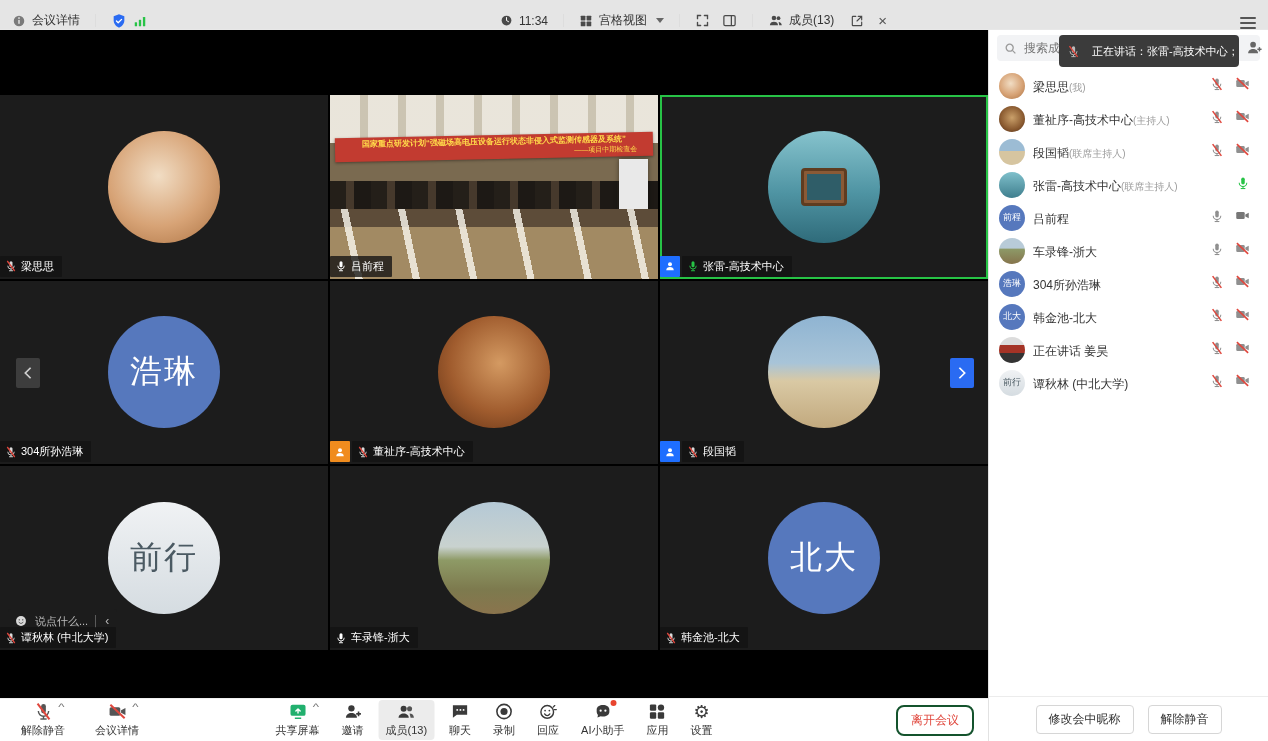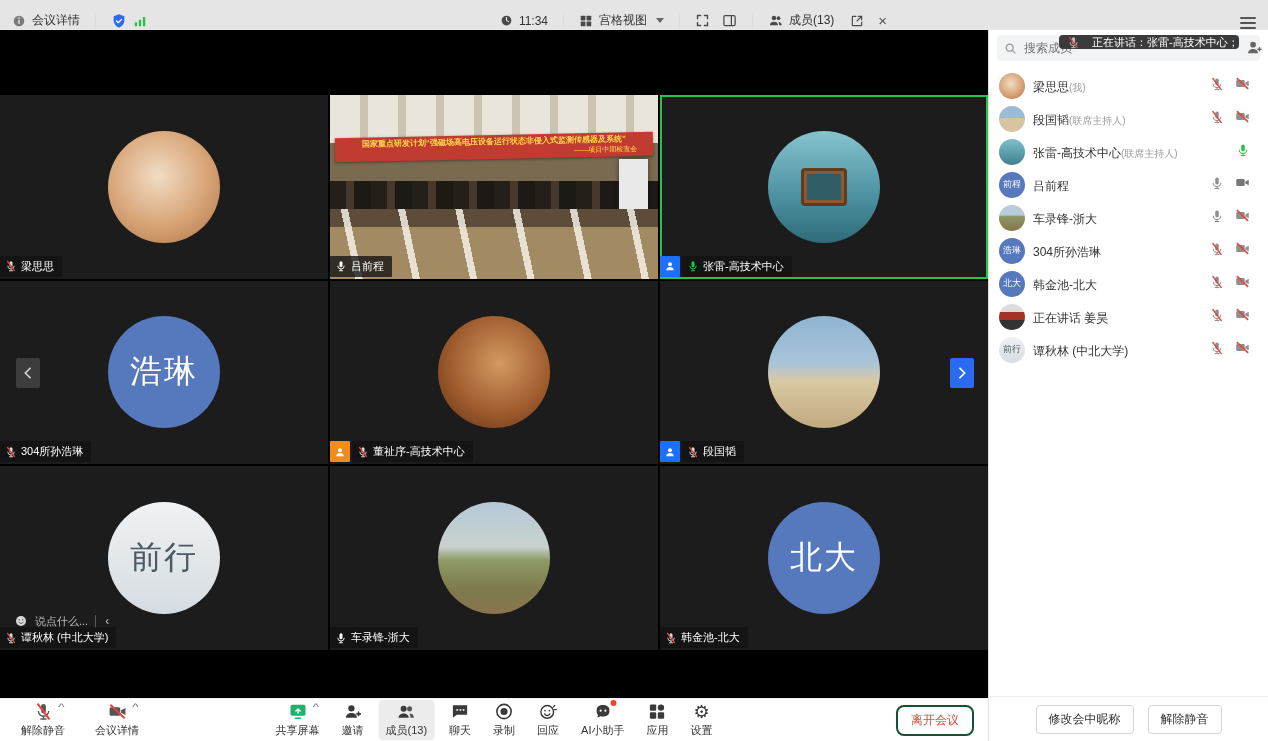--- a/index.html
+++ b/index.html
@@ -53,21 +53,21 @@
   .tb-ico{position:relative;height:19px;display:flex;align-items:center;justify-content:center;}
   .tb-caret{position:absolute;top:0;right:-11px;font-size:9px;color:#777;transform:scaleX(1.5);}
   .tb-dot{position:absolute;top:-2px;right:-4px;width:6px;height:6px;border-radius:50%;background:#e8442e;}
   .gear-glyph{font-size:18px;line-height:1;color:#3a3a3a;}
   .leave-btn{margin-left:auto;border:2px solid #14532d;color:#e0473d;background:#fff;font-size:12px;padding:5px 13px;border-radius:8px;cursor:pointer;font-family:inherit;}
   
   .panel{width:280px;background:#fff;border-left:1px solid #e2e2e2;display:flex;flex-direction:column;position:relative;}
   .search-row{position:relative;height:36px;padding:5px 8px;flex:none;}
   .search-input{width:100%;height:26px;background:#f2f3f5;border:none;border-radius:4px;padding:0 8px 0 27px;font-size:12px;color:#333;outline:none;font-family:inherit;}
   .search-q{position:absolute;left:15px;top:11px;}
-  .speak-pill{position:absolute;left:70px;right:29px;top:5px;height:14px;background:#3b3b3b;border-radius:4px;display:flex;align-items:center;gap:6px;padding:0 8px;color:#fff;font-size:11px;white-space:nowrap;overflow:hidden;z-index:2;}
+  .speak-pill{position:absolute;left:70px;right:29px;top:5px;height:32px;background:#3b3b3b;border-radius:4px;display:flex;align-items:center;gap:6px;padding:0 8px;color:#fff;font-size:11px;white-space:nowrap;overflow:hidden;z-index:2;}
   .speak-pill .pdiv{width:1px;height:13px;background:#6a6a6a;}
   .add-person{position:absolute;right:5px;top:9px;z-index:3;}
   .mlist{flex:1;overflow:hidden;padding-top:3px;}
   .mrow{height:33px;display:flex;align-items:center;padding:0 18px 0 10px;gap:8px;}
   .mav{width:26px;height:26px;border-radius:50%;flex:none;display:flex;align-items:center;justify-content:center;color:#fff;font-size:9px;overflow:hidden;}
   .minfo{flex:1;min-width:0;line-height:1.2;}
   .mname{font-size:12px;color:#333;white-space:nowrap;overflow:hidden;text-overflow:ellipsis;}
   .msub{font-size:10px;color:#9c9c9c;}
   .micons{display:flex;gap:11px;align-items:center;flex:none;}
   .pfoot{height:45px;border-top:1px solid #ececec;display:flex;align-items:center;justify-content:center;gap:14px;flex:none;}
@@ -519,20 +519,38 @@
    <line x1="4.5" y1="2" x2="19.5" y2="22" stroke="#e0473d" stroke-width="2.6"></line>
                 </svg></span>
               <span><svg width="15" height="15" viewBox="0 0 24 24">
    <rect x="2" y="6.5" width="13.5" height="11" rx="2" fill="#8f8f8f"></rect>
    <path d="M16.5 10.5 22 7.5v9l-5.5-3z" fill="#8f8f8f"></path>
    <line x1="3" y1="3.5" x2="21" y2="20.5" stroke="#e0473d" stroke-width="2.6"></line>
                 </svg></span>
             </span>
           </div>
           <div class="mrow">
+            <span class="mav" style="background:radial-gradient(circle at 50% 45%, #caa06a, #8a5a30 60%, #4a2a14)"></span>
+            <span class="minfo"><span class="mname">董祉序-高技术中心</span><span class="msub">(主持人)</span></span>
+            <span class="micons">
+              <span><svg width="14" height="14" viewBox="0 0 24 24">
+   <rect x="9" y="2.5" width="6" height="12" rx="3" fill="#8f8f8f"></rect>
+   <path d="M5.5 11.5a6.5 6.5 0 0 0 13 0" fill="none" stroke="#8f8f8f" stroke-width="1.8"></path>
+   <line x1="12" y1="18" x2="12" y2="21.5" stroke="#8f8f8f" stroke-width="1.8"></line>
+   <line x1="8" y1="21.5" x2="16" y2="21.5" stroke="#8f8f8f" stroke-width="1.8"></line>
+   <line x1="4.5" y1="2" x2="19.5" y2="22" stroke="#e0473d" stroke-width="2.6"></line>
+                </svg></span>
+              <span><svg width="15" height="15" viewBox="0 0 24 24">
+   <rect x="2" y="6.5" width="13.5" height="11" rx="2" fill="#8f8f8f"></rect>
+   <path d="M16.5 10.5 22 7.5v9l-5.5-3z" fill="#8f8f8f"></path>
+   <line x1="3" y1="3.5" x2="21" y2="20.5" stroke="#e0473d" stroke-width="2.6"></line>
+                </svg></span>
+            </span>
+          </div>
+          <div class="mrow">
             <span class="mav" style="background:linear-gradient(180deg,#9cbcd4 45%,#d6c5a0 46%)"></span>
             <span class="minfo"><span class="mname">段国韬</span><span class="msub">(联席主持人)</span></span>
             <span class="micons">
               <span><svg width="14" height="14" viewBox="0 0 24 24">
    <rect x="9" y="2.5" width="6" height="12" rx="3" fill="#8f8f8f"></rect>
    <path d="M5.5 11.5a6.5 6.5 0 0 0 13 0" fill="none" stroke="#8f8f8f" stroke-width="1.8"></path>
    <line x1="12" y1="18" x2="12" y2="21.5" stroke="#8f8f8f" stroke-width="1.8"></line>
    <line x1="8" y1="21.5" x2="16" y2="21.5" stroke="#8f8f8f" stroke-width="1.8"></line>
    <line x1="4.5" y1="2" x2="19.5" y2="22" stroke="#e0473d" stroke-width="2.6"></line>
                 </svg></span>

